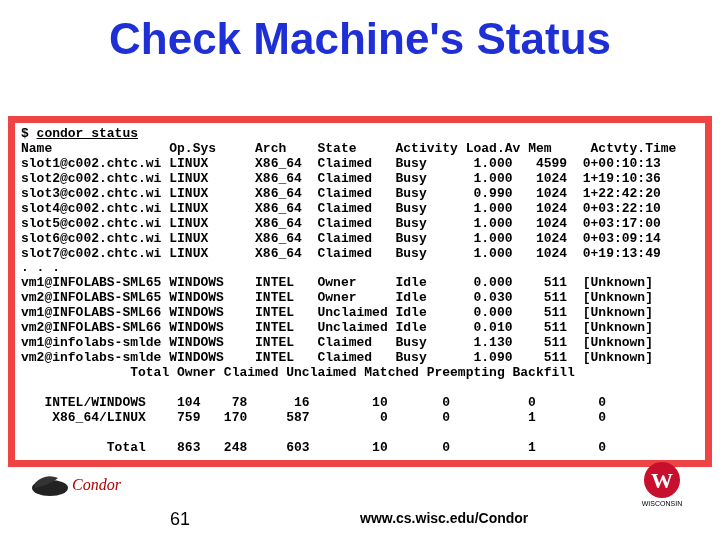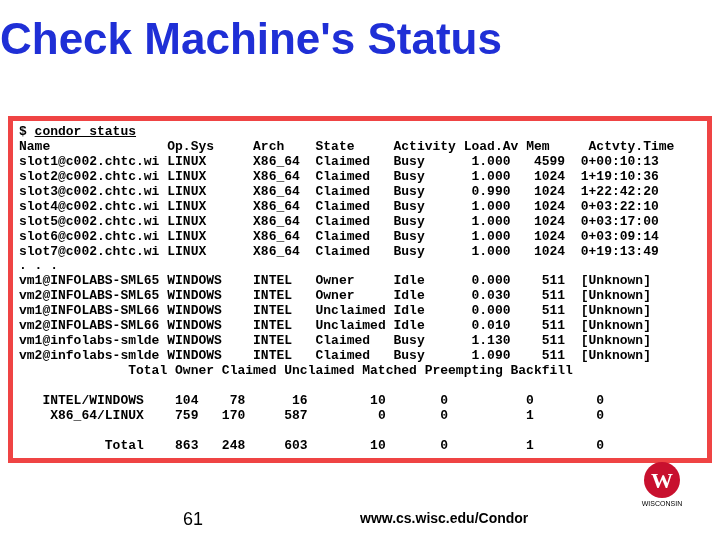--- a/index.html
+++ b/index.html
@@ -11,33 +11,33 @@
     font-family: Georgia, "Times New Roman", serif;
     overflow: hidden;
   }
   .slide {
     width: 720px;
     height: 540px;
     position: relative;
     box-sizing: border-box;
   }
   .title {
-    text-align: left;
+    text-align: center;
     font-family: "Comic Sans MS", "Comic Sans", cursive, sans-serif;
     font-weight: bold;
     color: #1f2fd6;
     font-size: 44px;
     padding-top: 14px;
   }
   .term {
     position: absolute;
     left: 8px;
     top: 116px;
     width: 704px;
-    border: 5px solid #ef4444;
+    border: 7px solid #ef4444;
     box-sizing: border-box;
     padding: 4px 6px;
     font-family: "Courier New", monospace;
     font-size: 13px;
     font-weight: bold;
     line-height: 1.15;
     color: #000;
     white-space: pre;
   }
   .term .cmd { text-decoration: underline; }
@@ -61,21 +61,20 @@
     width: 120px;
     height: 30px;
   }
   .pagenum {
     position: absolute;
     left: 170px;
     bottom: 0px;
     font-family: Arial, sans-serif;
     font-size: 18px;
     color: #000;
-    margin-left: 13px;
   }
   .url {
     position: absolute;
     left: 360px;
     bottom: 4px;
     font-family: Arial, sans-serif;
     font-size: 14px;
     font-weight: bold;
     color: #000000;
   }
@@ -111,20 +110,27 @@
 <span>vm1@infolabs-smlde </span><span>WINDOWS </span>   <span>INTEL   </span><span>Claimed   </span><span class="hl">Busy </span><span>     1.130</span><span>    511</span>  <span>[Unknown]</span>
 <span>vm2@infolabs-smlde </span><span>WINDOWS </span>   <span>INTEL   </span><span>Claimed   </span><span class="hl">Busy </span><span>     1.090</span><span>    511</span>  <span>[Unknown]</span>
 <span>              Total Owner Claimed Unclaimed Matched Preempting Backfill</span>
 
 <span>   INTEL/WINDOWS</span><span>    104</span><span>    78</span><span>      16</span><span>        10</span><span>       0</span><span>          0</span><span>        0</span>
 <span>    X86_64/LINUX</span><span>    759</span><span>   170</span><span>     587</span><span>         0</span><span>       0</span><span>          1</span><span>        0</span>
 
 <span>           Total</span><span>    863</span><span>   248</span><span>     603</span><span>        10</span><span>       0</span><span>          1</span><span>        0</span></div>
 
   <div class="footer">
+    <div class="condor-logo">
+      <svg viewBox="0 0 120 30">
+        <ellipse cx="20" cy="20" rx="18" ry="8" fill="#222"></ellipse>
+        <path d="M5 15 Q15 5 28 10 Q22 16 5 20 Z" fill="#333"></path>
+        <text x="42" y="22" font-family="Georgia" font-style="italic" font-size="16" fill="#b00000">Condor</text>
+      </svg>
+    </div>
     <div class="pagenum">61</div>
     <div class="url">www.cs.wisc.edu/Condor</div>
     <div class="wisc-logo">
       <svg viewBox="0 0 56 50">
         <circle cx="28" cy="22" r="18" fill="#c8102e"></circle>
         <text x="28" y="30" text-anchor="middle" font-family="Georgia" font-size="22" font-weight="bold" fill="#fff">W</text>
         <text x="28" y="48" text-anchor="middle" font-family="Arial" font-size="7" fill="#000">WISCONSIN</text>
       </svg>
     </div>
   </div>

